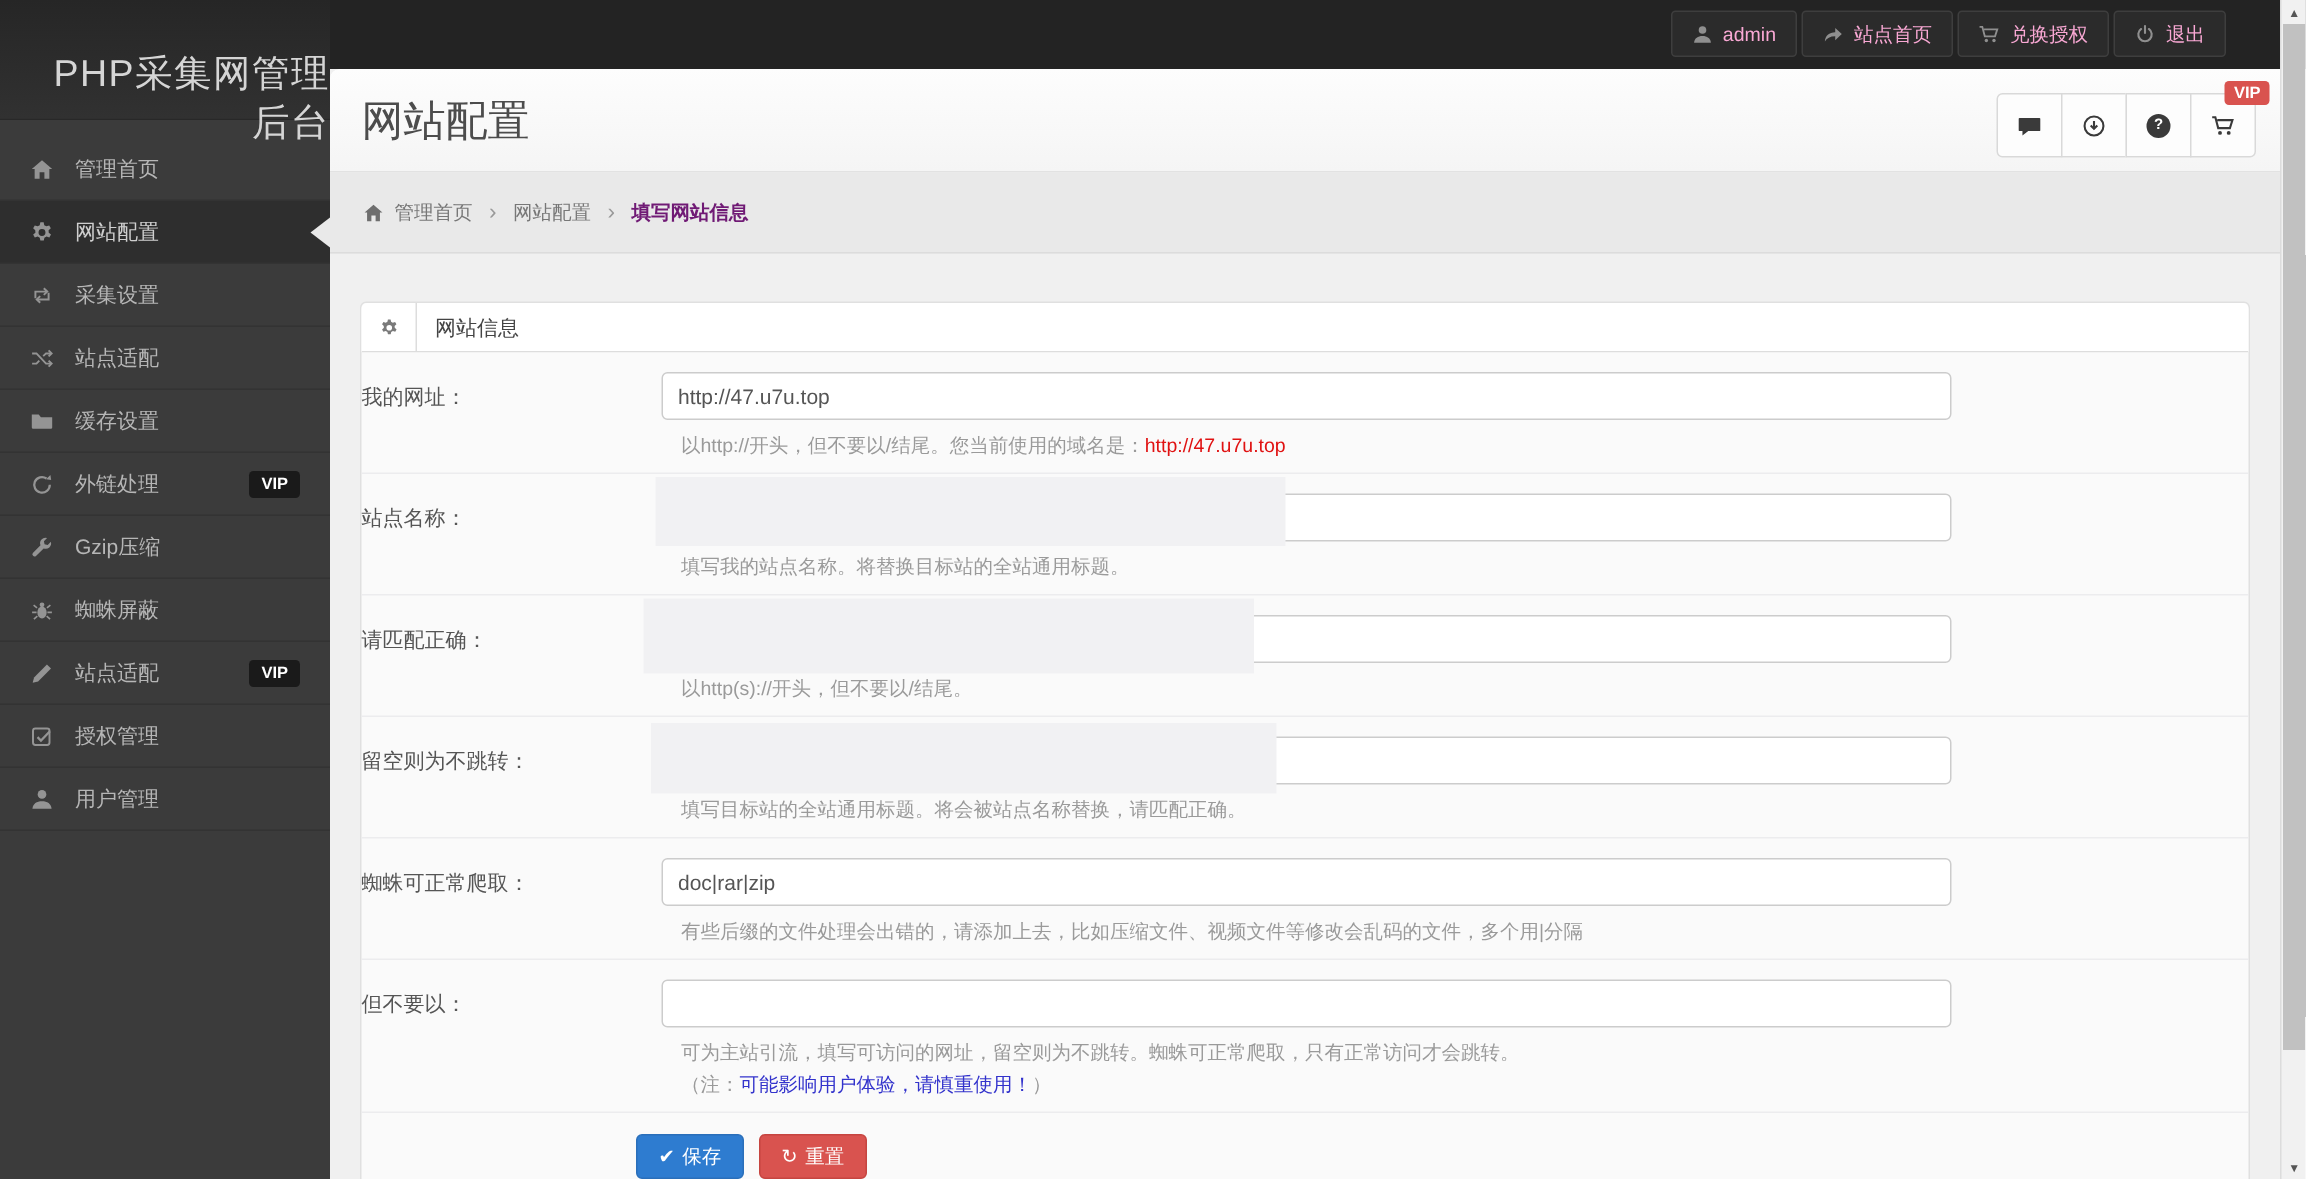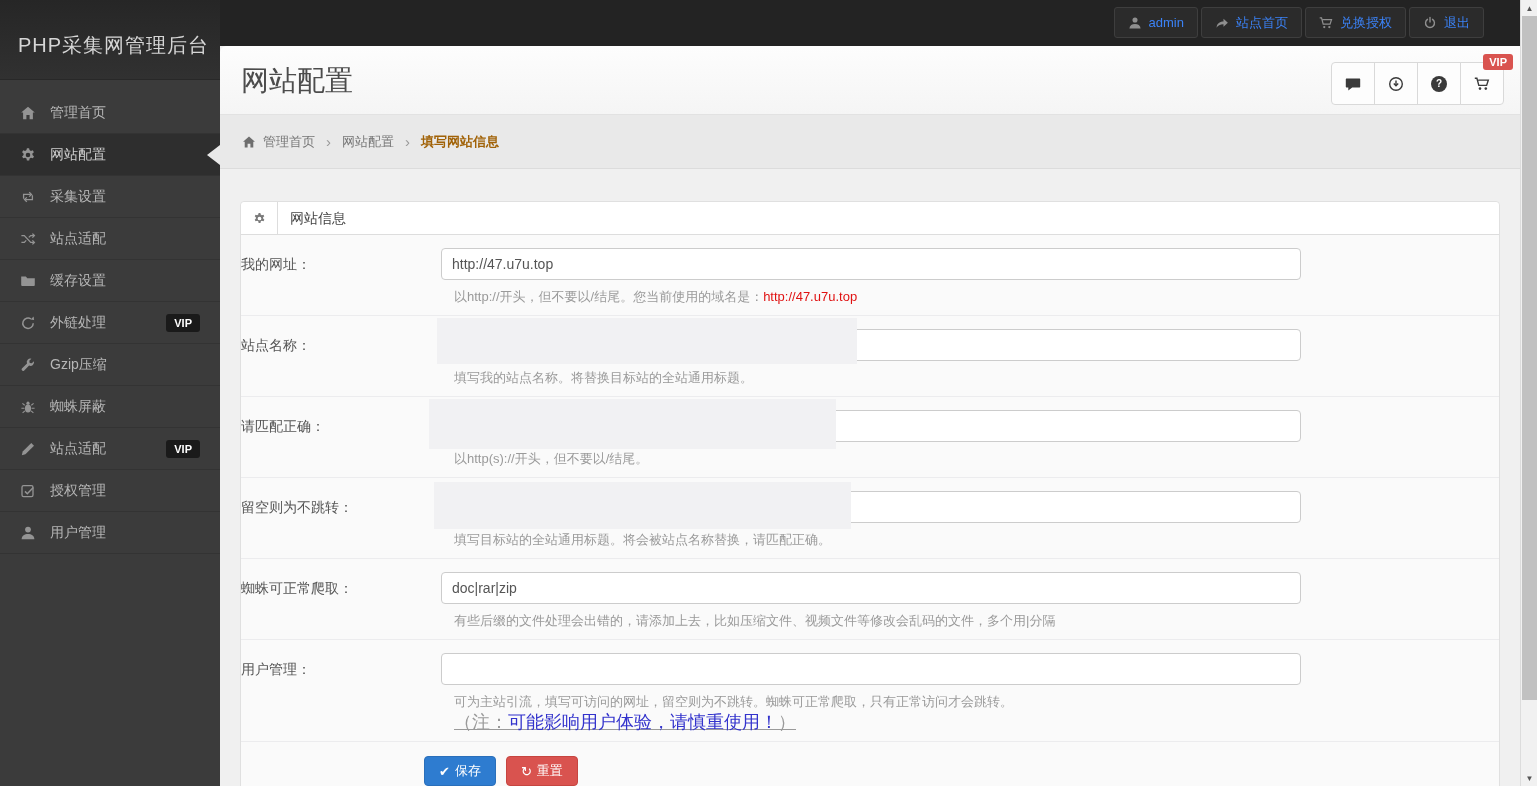--- a/index.html
+++ b/index.html
@@ -4,27 +4,27 @@
 <style>
   * { margin:0; padding:0; box-sizing:border-box; }
   html,body { width:1537px; height:786px; }
   body { font-family:"Liberation Sans","DejaVu Sans",sans-serif; }
   #app { position:relative; width:1537px; height:786px; overflow:hidden; background:#f0f0f0; }
 
   
   .topbar { position:absolute; left:0; top:0; width:100%; height:46px; background:#232323; z-index:1; }
   .topbar-actions { position:absolute; right:53px; top:7px; display:flex; gap:3px; }
   .tb-btn { display:flex; align-items:center; gap:7px; height:31px; padding:0 13px; background:#2b2b2b;
-            border:1px solid #3e3e3e; border-radius:3px; color:#3b82f6; font-size:13px; cursor:pointer; }
+            border:1px solid #3e3e3e; border-radius:3px; color:#f9a8d4; font-size:13px; cursor:pointer; }
   .tb-btn .ic { color:#8f8f8f; }
 
   
   .sidebar { position:absolute; left:0; top:0; width:220px; height:786px; background:#3b3b3b; z-index:2; }
   .brand { height:80px; background:linear-gradient(#262626,#313131); border-bottom:1px solid #282828;
-           color:#d5d5d5; font-size:20px; letter-spacing:1px; padding:32px 0 0 18px; }
+           color:#d5d5d5; font-size:25px; letter-spacing:1px; padding:32px 0 0 18px;text-align:right; }
   .menu { list-style:none; padding-top:12px; }
   .menu-item { position:relative; display:flex; align-items:center; height:42px; padding-left:20px;
                border-bottom:1px solid #333333; cursor:pointer; }
   .mi-icon { width:16px; height:16px; margin-right:14px; color:#949494; display:inline-flex; }
   .mi-label { font-size:14px; color:#b6b6b6; }
   .menu-item.active { background:#2e2e2e; }
   .menu-item.active .mi-label { color:#cfcfcf; }
   .active-notch { position:absolute; right:0; top:50%; margin-top:-10px; width:0; height:0;
                   border-top:10px solid transparent; border-bottom:10px solid transparent;
                   border-right:13px solid #e9e9e9; }
@@ -44,42 +44,42 @@
   .tool-btn:last-of-type { border-radius:0 4px 4px 0; }
   .vip-red-badge { position:absolute; top:-8px; right:-9px; background:#d9534f; color:#fff; font-size:11px;
                    font-weight:bold; padding:2px 6px; border-radius:3px; z-index:3; }
   .circle-glyph { display:inline-flex; width:16px; height:16px; border-radius:50%; background:#3a3a3a;
                   color:#fff; font-size:10px; font-weight:bold; align-items:center; justify-content:center; }
 
   .breadcrumb { height:54px; background:#e9e9e9; border-bottom:1px solid #dcdcdc; display:flex;
                 align-items:center; padding-left:22px; font-size:13px; color:#777; }
   .crumb { display:flex; align-items:center; gap:7px; cursor:pointer; }
   .crumb .ic { color:#6e6e6e; }
-  .crumb.current { color:#a16207; font-weight:bold; cursor:default; }
+  .crumb.current { color:#701a75; font-weight:bold; cursor:default; }
   .crumb-sep { margin:0 11px; color:#999; font-size:15px; }
 
   .main { position:absolute; left:0; top:124px; right:0; bottom:0; }
   .panel { position:absolute; left:20px; top:31px; width:1260px; height:700px; background:#fafafa;
            border:1px solid #e0e0e0; border-radius:4px 4px 0 0; }
   .panel-header { height:33px; background:#ffffff; border-bottom:1px solid #dddddd; display:flex;
                   border-radius:4px 4px 0 0; }
   .ph-icon-cell { width:37px; border-right:1px solid #dddddd; display:flex; align-items:center;
                   justify-content:center; color:#7a7a7a; }
   .ph-title { font-size:14px; color:#444; line-height:32px; padding-left:12px; }
 
   
   .form-row { padding:13px 0 10px; }
   .form-row + .form-row, .form-actions { border-top:1px solid #ececee; }
   .row-line { display:flex; }
   .row-label { width:200px; flex:none; padding-right:13px; line-height:32px;
                font-size:14px; color:#555; }
   .text-input { width:860px; height:32px; border:1px solid #ccc; border-radius:4px; padding:0 10px;
                 font-size:14px; color:#555; background:#fff; font-family:inherit; }
   .row-help { margin:8px 0 0 213px; font-size:13px; color:#9a9a9a; line-height:17px; }
-  .row-note { margin:4px 0 0 213px; font-size:18px; color:#9a9a9a; line-height:17px;text-decoration:underline; }
+  .row-note { margin:4px 0 0 213px; font-size:13px; color:#9a9a9a; line-height:17px; }
   .help-red { color:#e01212; }
   .note-link { color:#3333cc; }
   .form-actions { padding:14px 0 14px 183px; display:flex; gap:10px; }
   .btn { display:flex; align-items:center; gap:5px; height:30px; padding:0 14px; border-radius:4px;
          font-size:13px; color:#fff; cursor:pointer; border:1px solid transparent; }
   .btn-save { background:#2e7cd0; border-color:#2a6fba; }
   .btn-reset { background:#d9534f; border-color:#c64540; }
 
   
   .redaction { position:absolute; background:#f1f1f3; z-index:5; }
@@ -366,21 +366,21 @@
           <div class="form-row">
             <div class="row-line">
               <label class="row-label">蜘蛛可正常爬取：</label>
               <input class="text-input" type="text" value="doc|rar|zip" style="">
             </div>
             <div class="row-help">有些后缀的文件处理会出错的，请添加上去，比如压缩文件、视频文件等修改会乱码的文件，多个用|分隔</div>
           </div>
 
           <div class="form-row">
             <div class="row-line">
-              <label class="row-label">用户管理：</label>
+              <label class="row-label">但不要以：</label>
               <input class="text-input" type="text" value="" style="">
             </div>
             <div class="row-help">可为主站引流，填写可访问的网址，留空则为不跳转。蜘蛛可正常爬取，只有正常访问才会跳转。</div>
             <div class="row-note"><span>（注：</span><span class="note-link">可能影响用户体验，请慎重使用！</span><span>）</span></div>
           </div>
 
           <div class="form-actions">
             <div class="btn btn-save">
               <span>✔</span>
               <span>保存</span>

